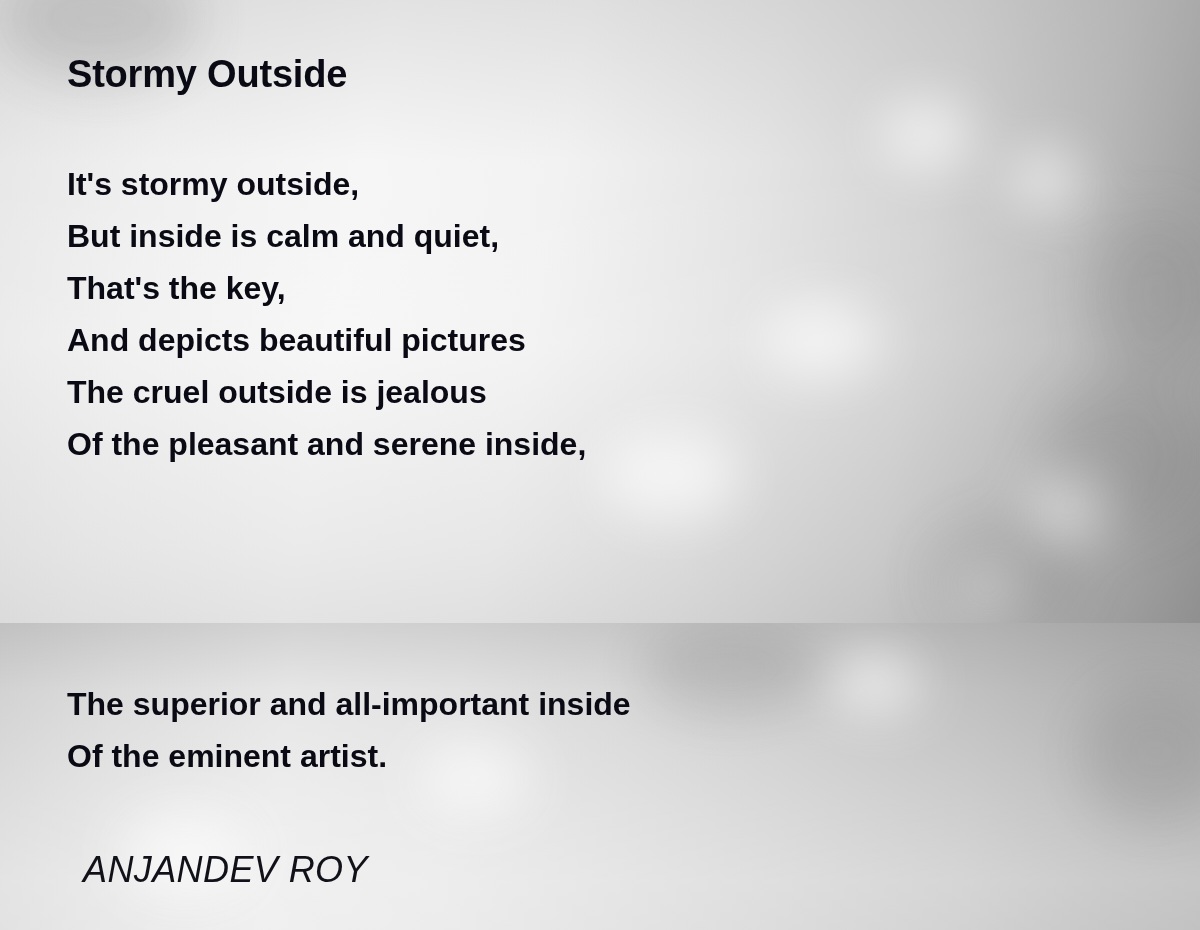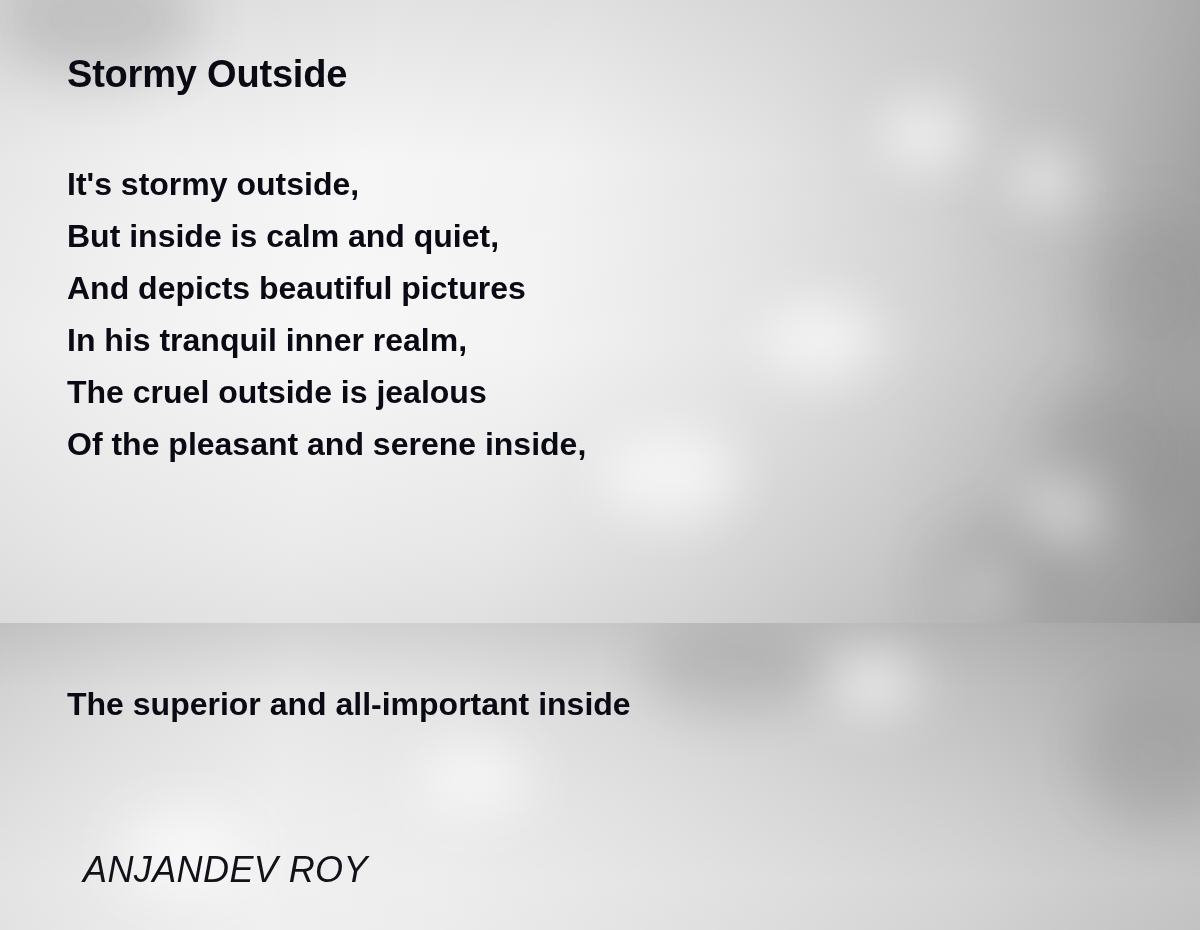--- a/index.html
+++ b/index.html
@@ -177,25 +177,26 @@
       <div class="blob blob-dark" style="left:1080px;top:60px;  width:150px; height:140px;"></div>
       <div class="blob blob-dark" style="left:640px; top:0px;   width:180px; height:90px;"></div>
     </div>
   </div>
 
   <h1 class="poem-title">Stormy Outside</h1>
 
   <div class="stanza stanza-one">
     <div class="poem-line">It's stormy outside,</div>
     <div class="poem-line">But inside is calm and quiet,</div>
+    <div class="poem-line">That's the key,</div>
     <div class="poem-line">And depicts beautiful pictures</div>
-    <div class="poem-line">In his tranquil inner realm,</div>
     <div class="poem-line">The cruel outside is jealous</div>
     <div class="poem-line">Of the pleasant and serene inside,</div>
   </div>
 
   <div class="stanza stanza-two">
     <div class="poem-line">The superior and all-important inside</div>
+    <div class="poem-line">Of the eminent artist.</div>
   </div>
 
   <div class="poem-author">ANJANDEV ROY</div>
 
 </div>
 
 </body></html>

